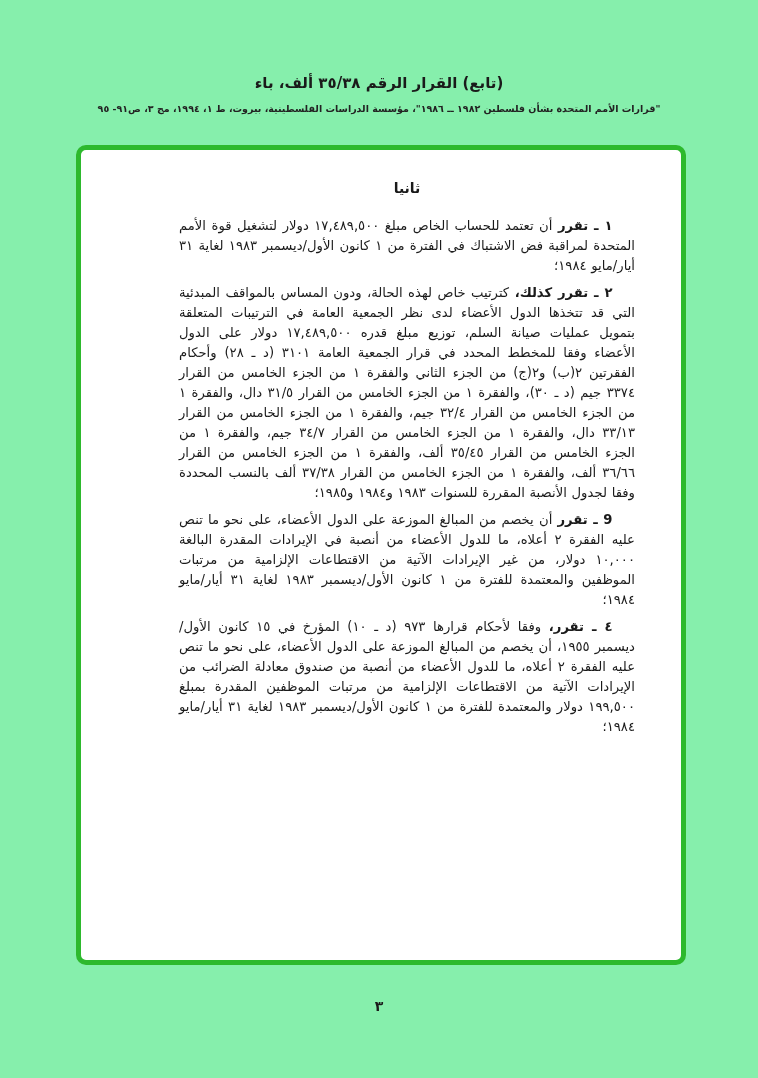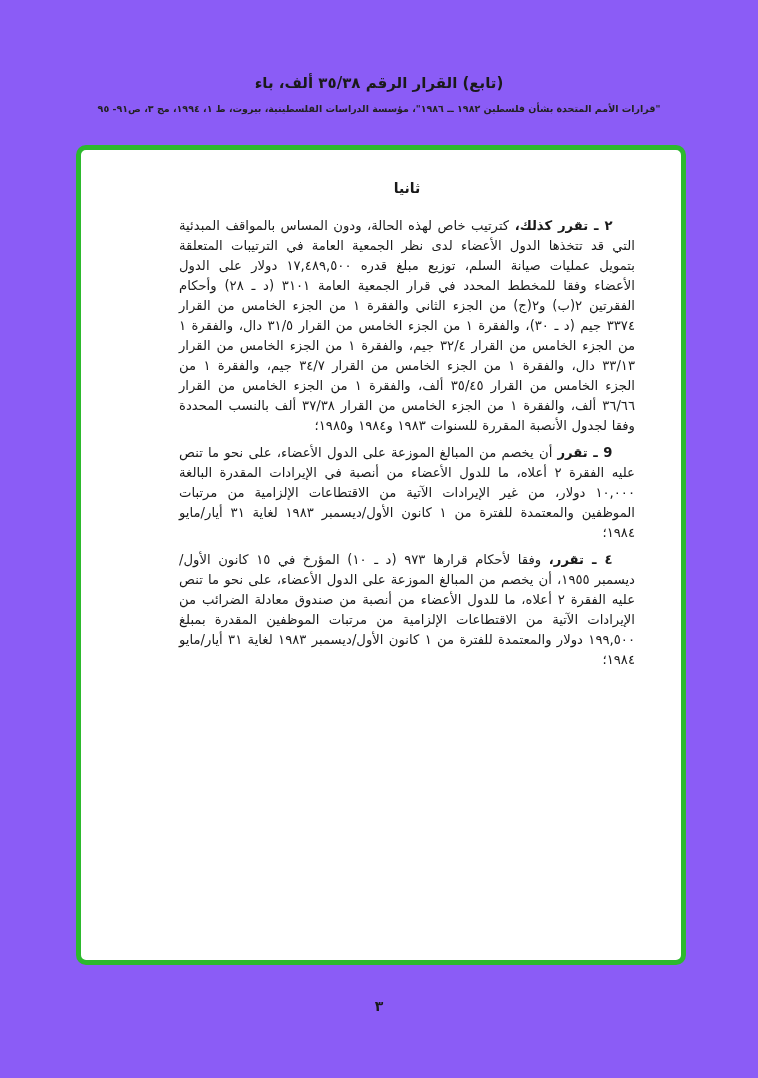--- a/index.html
+++ b/index.html
@@ -9,21 +9,21 @@
     height: 1078px;
     font-family: "DejaVu Sans", sans-serif;
     color: #1a1a1a;
     position: relative;
     overflow: hidden;
   }
   .page {
     position: relative;
     width: 758px;
     height: 1078px;
-    background: #8b5cf6;
+    background: #86efac;
     direction: rtl;
   }
   .header {
     position: absolute;
     top: 74px;
     left: 0;
     right: 0;
     text-align: center;
   }
   .h-title {
@@ -79,20 +79,21 @@
 <div class="page">
 
   <div class="header">
     <div class="h-title">(تابع) القرار الرقم ٣٥/٣٨ ألف، باء</div>
     <div class="h-source">"قرارات الأمم المتحدة بشأن فلسطين ١٩٨٢ ــ ١٩٨٦"، مؤسسة الدراسات الفلسطينية، بيروت، ط ١، ١٩٩٤، مج ٣، ص٩١- ٩٥</div>
   </div>
 
   <div class="green-box">
     <div class="section-title">ثانيا</div>
 
+    <p class="para"><span class="lead">١ ـ تقرر</span> <span>أن تعتمد للحساب الخاص مبلغ ١٧,٤٨٩,٥٠٠ دولار لتشغيل قوة الأمم المتحدة لمراقبة فض الاشتباك في الفترة من ١ كانون الأول/ديسمبر ١٩٨٣ لغاية ٣١ أيار/مايو ١٩٨٤؛</span></p>
 
     <p class="para"><span class="lead">٢ ـ تقرر كذلك،</span> <span>كترتيب خاص لهذه الحالة، ودون المساس بالمواقف المبدئية التي قد تتخذها الدول الأعضاء لدى نظر الجمعية العامة في الترتيبات المتعلقة بتمويل عمليات صيانة السلم، توزيع مبلغ قدره ١٧,٤٨٩,٥٠٠ دولار على الدول الأعضاء وفقا للمخطط المحدد في قرار الجمعية العامة ٣١٠١ (د ـ ٢٨) وأحكام الفقرتين ٢(ب) و٢(ج) من الجزء الثاني والفقرة ١ من الجزء الخامس من القرار ٣٣٧٤ جيم (د ـ ٣٠)، والفقرة ١ من الجزء الخامس من القرار ٣١/٥ دال، والفقرة ١ من الجزء الخامس من القرار ٣٢/٤ جيم، والفقرة ١ من الجزء الخامس من القرار ٣٣/١٣ دال، والفقرة ١ من الجزء الخامس من القرار ٣٤/٧ جيم، والفقرة ١ من الجزء الخامس من القرار ٣٥/٤٥ ألف، والفقرة ١ من الجزء الخامس من القرار ٣٦/٦٦ ألف، والفقرة ١ من الجزء الخامس من القرار ٣٧/٣٨ ألف بالنسب المحددة وفقا لجدول الأنصبة المقررة للسنوات ١٩٨٣ و١٩٨٤ و١٩٨٥؛</span></p>
 
     <p class="para"><span class="lead">9 ـ تقرر</span> <span>أن يخصم من المبالغ الموزعة على الدول الأعضاء، على نحو ما تنص عليه الفقرة ٢ أعلاه، ما للدول الأعضاء من أنصبة في الإيرادات المقدرة البالغة ١٠,٠٠٠ دولار، من غير الإيرادات الآتية من الاقتطاعات الإلزامية من مرتبات الموظفين والمعتمدة للفترة من ١ كانون الأول/ديسمبر ١٩٨٣ لغاية ٣١ أيار/مايو ١٩٨٤؛</span></p>
 
     <p class="para"><span class="lead">٤ ـ تقرر،</span> <span>وفقا لأحكام قرارها ٩٧٣ (د ـ ١٠) المؤرخ في ١٥ كانون الأول/ديسمبر ١٩٥٥، أن يخصم من المبالغ الموزعة على الدول الأعضاء، على نحو ما تنص عليه الفقرة ٢ أعلاه، ما للدول الأعضاء من أنصبة من صندوق معادلة الضرائب من الإيرادات الآتية من الاقتطاعات الإلزامية من مرتبات الموظفين المقدرة بمبلغ ١٩٩,٥٠٠ دولار والمعتمدة للفترة من ١ كانون الأول/ديسمبر ١٩٨٣ لغاية ٣١ أيار/مايو ١٩٨٤؛</span></p>
   </div>
 
   <div class="page-number">٣</div>
 

